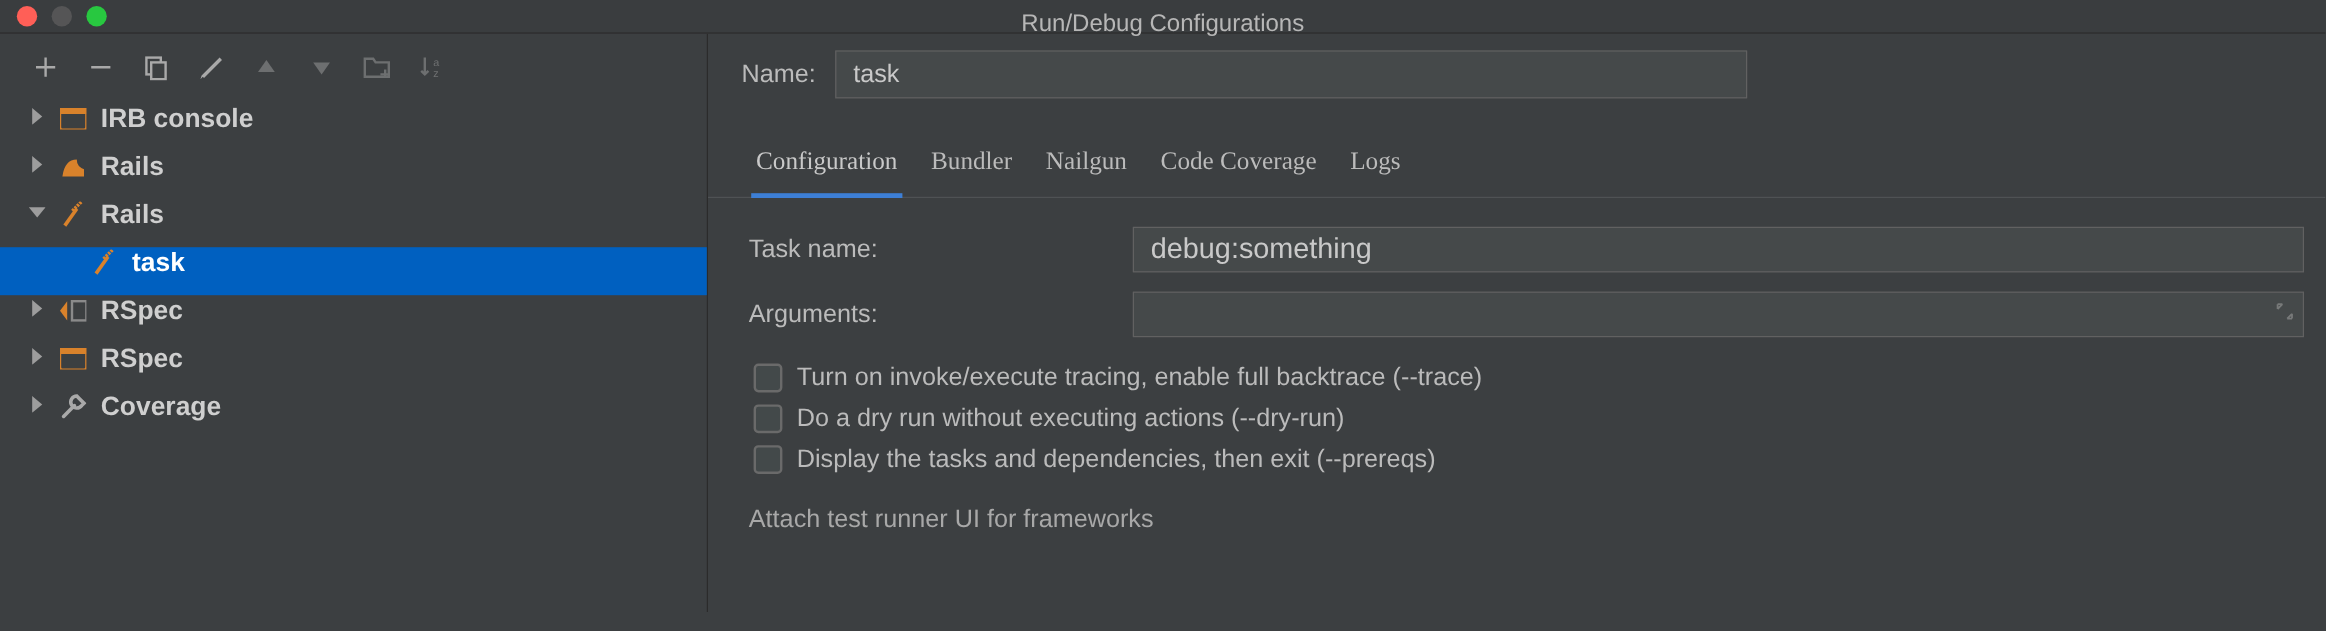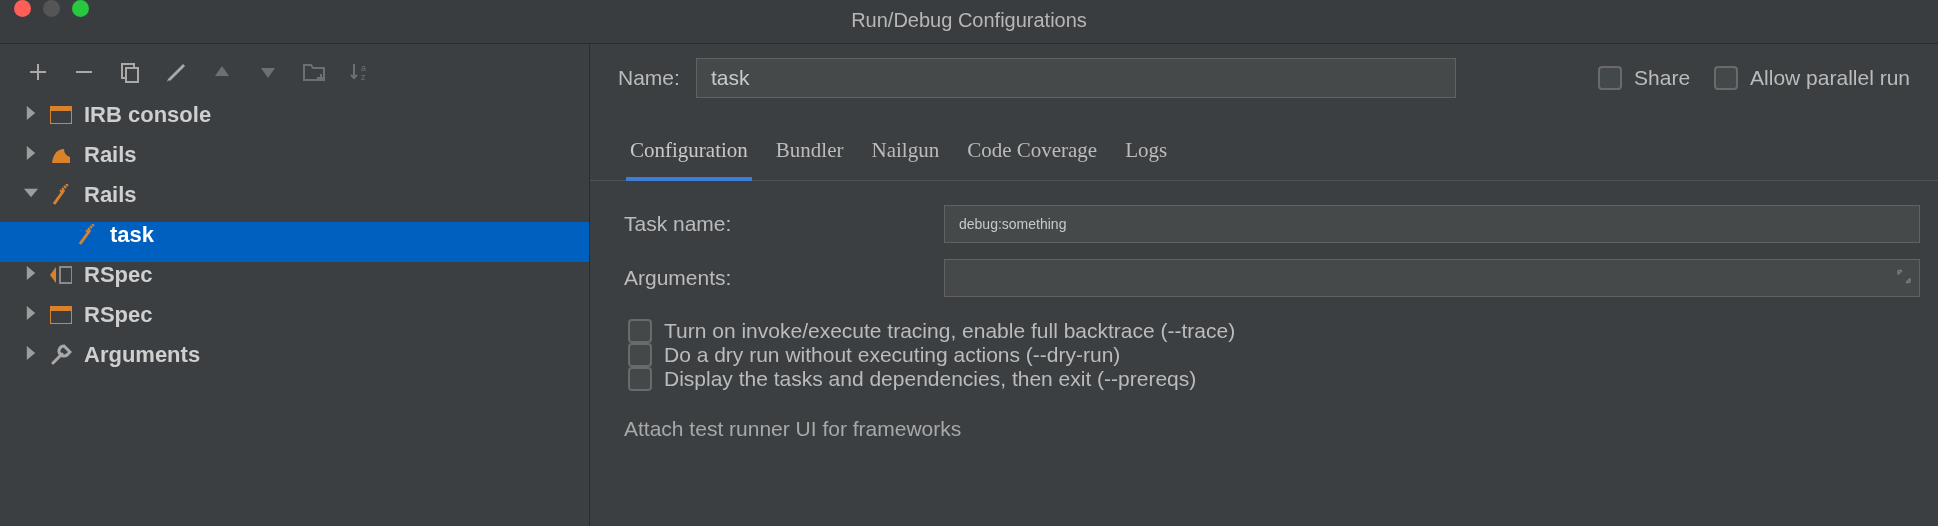--- a/index.html
+++ b/index.html
@@ -6,25 +6,25 @@
   html, body { width: 1938px; height: 526px; overflow: hidden; }
   body {
     font-family: -apple-system, "Helvetica Neue", Arial, sans-serif;
     background: #3c3f41;
     color: #bbbbbb;
     font-size: 20px;
   }
 
   
   .titlebar {
-    height: 44px;
+    height: 28px;
     background: #3a3d3f;
     border-bottom: 1px solid #2b2b2b;
     display: flex;
-    align-items: flex-start;
+    align-items: center;
     position: relative;
   }
   .traffic-lights {
     display: flex;
     gap: 12px;
     margin-left: 14px;
   }
   .tl { width: 17px; height: 17px; border-radius: 50%; }
   .tl.red    { background: #ff5f57; }
   .tl.yellow { background: #555556; }
@@ -179,36 +179,37 @@
     width: 300px;
     font-size: 21px;
     color: #bbbbbb;
   }
   .form-row input.text {
     flex: 1;
     height: 38px;
     background: #45494a;
     border: 1px solid #616161;
     color: #c9c9c9;
-    font-size: 14px;
+    font-size: 24px;
     padding: 0 14px;
     outline: none;
   }
   .form-row .input-wrap { position: relative; flex: 1; }
   .form-row .input-wrap input.text { width: 100%; }
   .expand-icon {
     position: absolute;
     right: 8px; top: 50%;
     transform: translateY(-50%);
     opacity: 0.5;
     pointer-events: none;
   }
 
   .check-list {
     display: flex; flex-direction: column;
+    gap: 10px;
     padding-left: 4px;
     margin-top: 6px;
   }
 
   .section-header {
     margin-top: 10px;
     color: #a8a8a8;
     font-size: 21px;
   }
 </style>
@@ -364,41 +365,31 @@
         <span class="arrow">
           <svg width="14" height="14" viewBox="0 0 10 10">
               <path d="M2 0 L8 5 L2 10 Z"></path>
             </svg>
         </span>
         <span class="icon">
           <svg width="22" height="22" viewBox="0 0 22 22">
               <path d="M14 2 a5 5 0 1 0 4 8 L20 8 L16 4 Z M12 10 L3 19" fill="none" stroke="#a9a9a9" stroke-width="3" stroke-linecap="round"></path>
             </svg>
         </span>
-        <span class="label">Arguments</span>
+        <span class="label">Coverage</span>
       </div>
 
     </div>
   </div>
 
   <div class="right-panel">
 
     <div class="name-row">
       <span class="lbl">Name:</span>
       <input type="text" class="text" value="task" style="">
-      <div class="right-checks">
-        <label class="checkbox">
-          <span class="box"></span>
-          <span class="cb-label">Share</span>
-        </label>
-        <label class="checkbox">
-          <span class="box"></span>
-          <span class="cb-label">Allow parallel run</span>
-        </label>
-      </div>
     </div>
 
     <div class="tabs">
       <div class="tab active">Configuration</div>
       <div class="tab">Bundler</div>
       <div class="tab">Nailgun</div>
       <div class="tab">Code Coverage</div>
       <div class="tab">Logs</div>
     </div>
 

